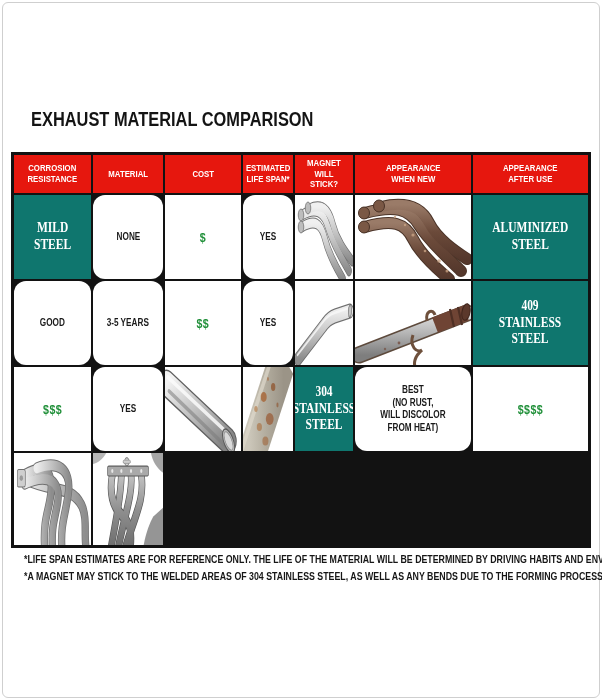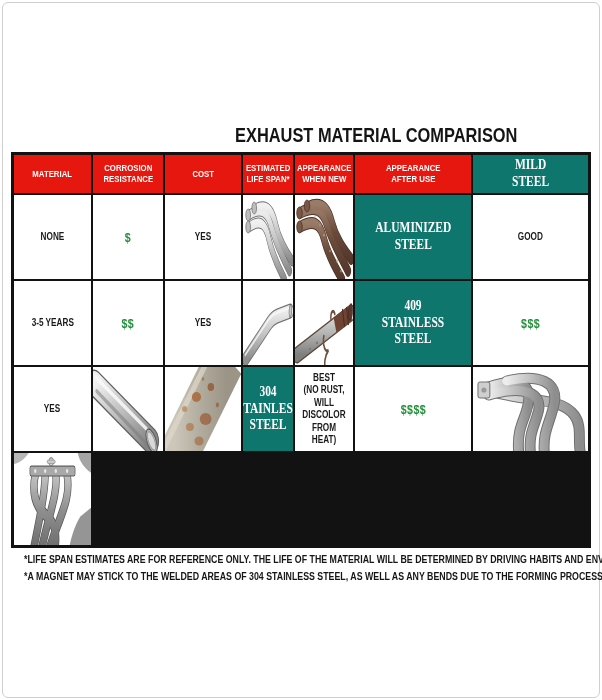--- a/index.html
+++ b/index.html
@@ -4,40 +4,40 @@
 <style>
   html,body { margin:0; padding:0; }
   body {
     width:602px; height:700px; background:#ffffff; position:relative;
     font-family:"Liberation Sans", sans-serif; font-weight:bold; overflow:hidden;
     color:#161616;
   }
   .frame { position:absolute; inset:2px; border:1px solid #cfcfcf; border-radius:6px; pointer-events:none; }
 
   .title {
-    position:absolute; top:124px; left:0; width:548px; text-align:right;
+    position:absolute; top:108px; left:0; width:548px; text-align:left;
     font-size:20px; line-height:22px; color:#141414;
   }
   .cond { display:inline-block; transform:scaleX(0.82); transform-origin:50% 50%; }
   .pre  { white-space:pre-line; }
 
   .tbl {
     position:absolute; left:11px; top:152px;
     display:grid;
     grid-template-columns:77px 70px 76px 50px 58px 116px 115px;
     grid-template-rows:38px 84px 84px 84px 92px;
     gap:2px; background:#121212; border:3px solid #121212;
   }
   .cell {
     background:#ffffff; display:flex; align-items:center; justify-content:center;
     text-align:center; overflow:hidden;
   }
   .hdr  { background:#e6170e; color:#ffffff; font-size:9.5px; line-height:1.15; }
   .mat  { background:#0f766e; color:#ffffff; font-size:14px; line-height:1.2;font-family:Liberation Serif, serif; }
-  .val  { color:#1a1a1a; font-size:10px; line-height:1.25; }
+  .val  { color:#1a1a1a; font-size:10px; line-height:1.25;border-radius:12px; }
   .cost { color:#1f8f38; font-size:13px; letter-spacing:0.5px; }
   .photo{ padding:0; }
   .photo svg { display:block; width:100%; height:100%; }
 
   .fn {
     position:absolute; left:24px; white-space:nowrap; font-size:11px;
     color:#161616; transform-origin:left center; transform:scaleX(0.8);
   }
   .fn1 { top:553px; }
   .fn2 { top:570px; }
@@ -47,32 +47,36 @@
 
 <div class="frame"></div>
 
 <div class="title">
   <span class="cond">EXHAUST MATERIAL COMPARISON</span>
 </div>
 
 <div class="tbl">
 
   <div class="cell hdr">
-      <span class="cond pre">MATERIAL</span>
-    </div>
-  <div class="cell hdr">
       <span class="cond pre">CORROSION
 RESISTANCE</span>
     </div>
   <div class="cell hdr">
+      <span class="cond pre">MATERIAL</span>
+    </div>
+  <div class="cell hdr">
       <span class="cond pre">COST</span>
     </div>
   <div class="cell hdr">
       <span class="cond pre">ESTIMATED
 LIFE SPAN*</span>
+    </div>
+  <div class="cell hdr">
+      <span class="cond pre">MAGNET
+WILL STICK?</span>
     </div>
   <div class="cell hdr">
       <span class="cond pre">APPEARANCE
 WHEN NEW</span>
     </div>
   <div class="cell hdr">
       <span class="cond pre">APPEARANCE
 AFTER USE</span>
     </div>
 

